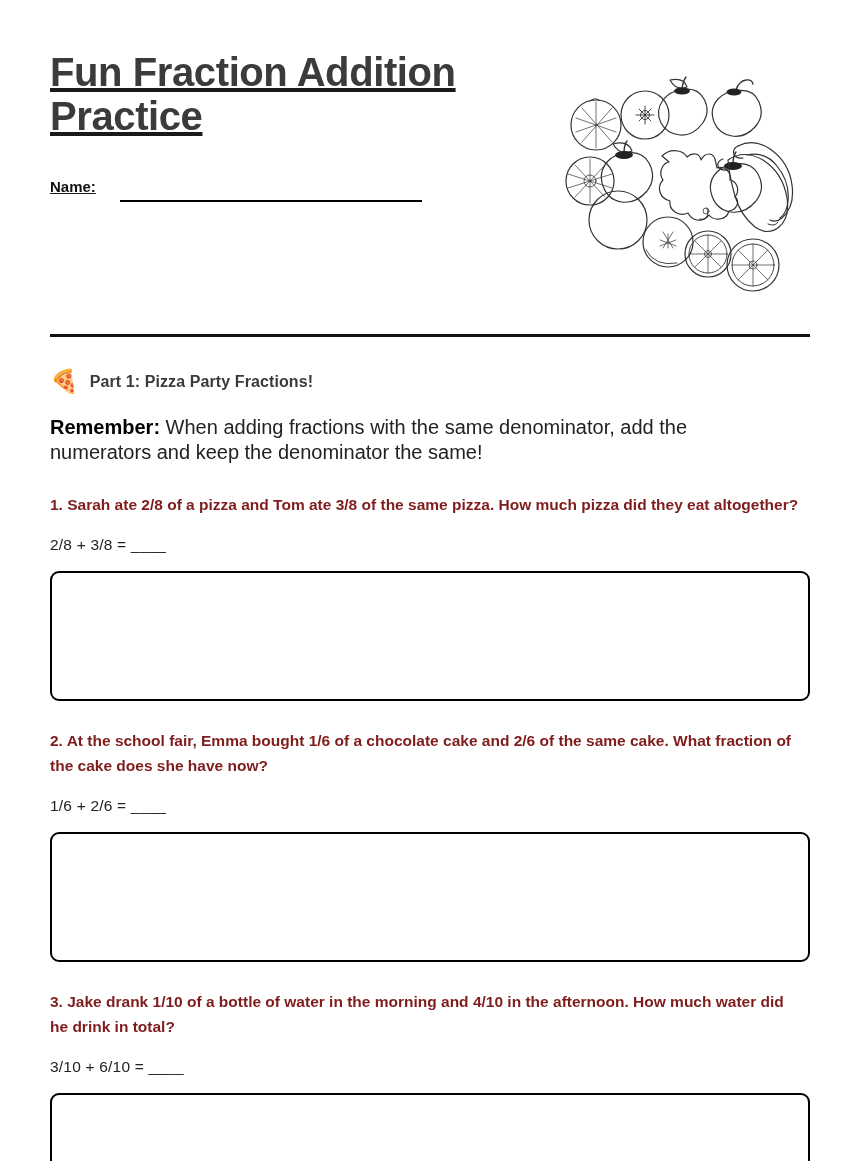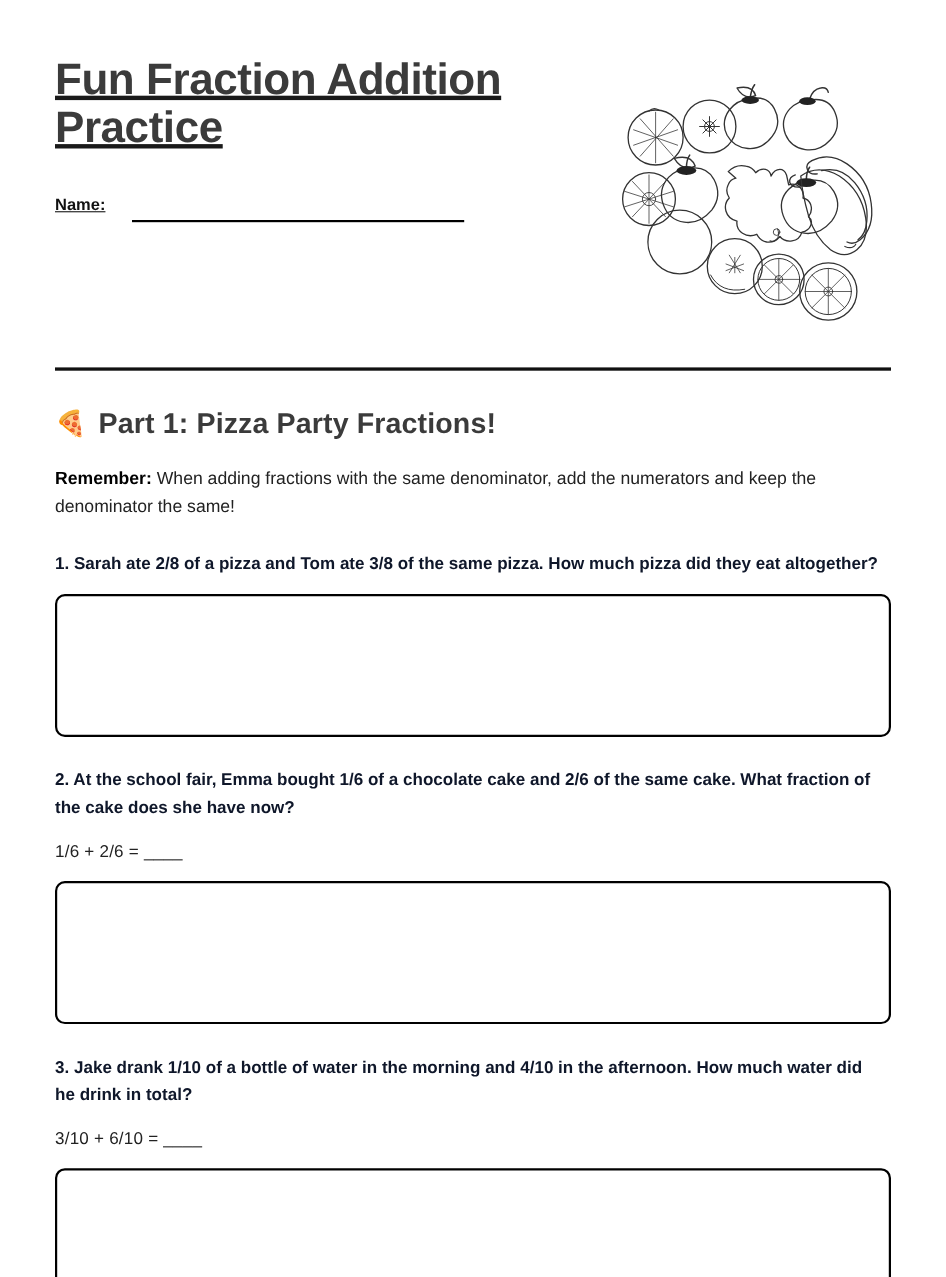--- a/index.html
+++ b/index.html
@@ -91,42 +91,42 @@
     gap: 11px;
     margin-top: 33px;
   }
   .section-emoji {
     font-size: 23px;
     line-height: 1;
     display: inline-block;
   }
   .section-title {
     margin: 0;
-    font-size: 26px;
+    font-size: 16px;
     font-weight: bold;
     color: #3b3b3b;
     letter-spacing: 0.1px;
   }
 
   .remember {
     margin-top: 22px;
-    font-size: 16px;
+    font-size: 20px;
     line-height: 25px;
     color: #222222;
     max-width: 720px;
   }
   .remember b { color: #000000; }
 
   
   .question { margin-top: 27px; }
   .q-text {
     font-size: 15.5px;
     line-height: 25px;
     font-weight: bold;
-    color: #0f172a;
+    color: #7f1d1d;
     max-width: 755px;
   }
   .q-equation {
     margin-top: 17px;
     font-size: 15.5px;
     line-height: 22px;
     font-weight: normal;
     color: #222222;
     letter-spacing: 0.2px;
   }
@@ -223,20 +223,21 @@
 
   <div class="section-head">
     <span class="section-emoji">🍕</span>
     <h2 class="section-title">Part 1: Pizza Party Fractions!</h2>
   </div>
 
   <p class="remember"><b>Remember:</b> <span>When adding fractions with the same denominator, add the numerators and keep the denominator the same!</span></p>
 
   <div class="question">
     <div class="q-text">1. Sarah ate 2/8 of a pizza and Tom ate 3/8 of the same pizza. How much pizza did they eat altogether?</div>
+    <div class="q-equation">2/8 + 3/8 = ____</div>
     <div class="answer-box"></div>
   </div>
 
   <div class="question">
     <div class="q-text">2. At the school fair, Emma bought 1/6 of a chocolate cake and 2/6 of the same cake. What fraction of the cake does she have now?</div>
     <div class="q-equation">1/6 + 2/6 = ____</div>
     <div class="answer-box"></div>
   </div>
 
   <div class="question">

